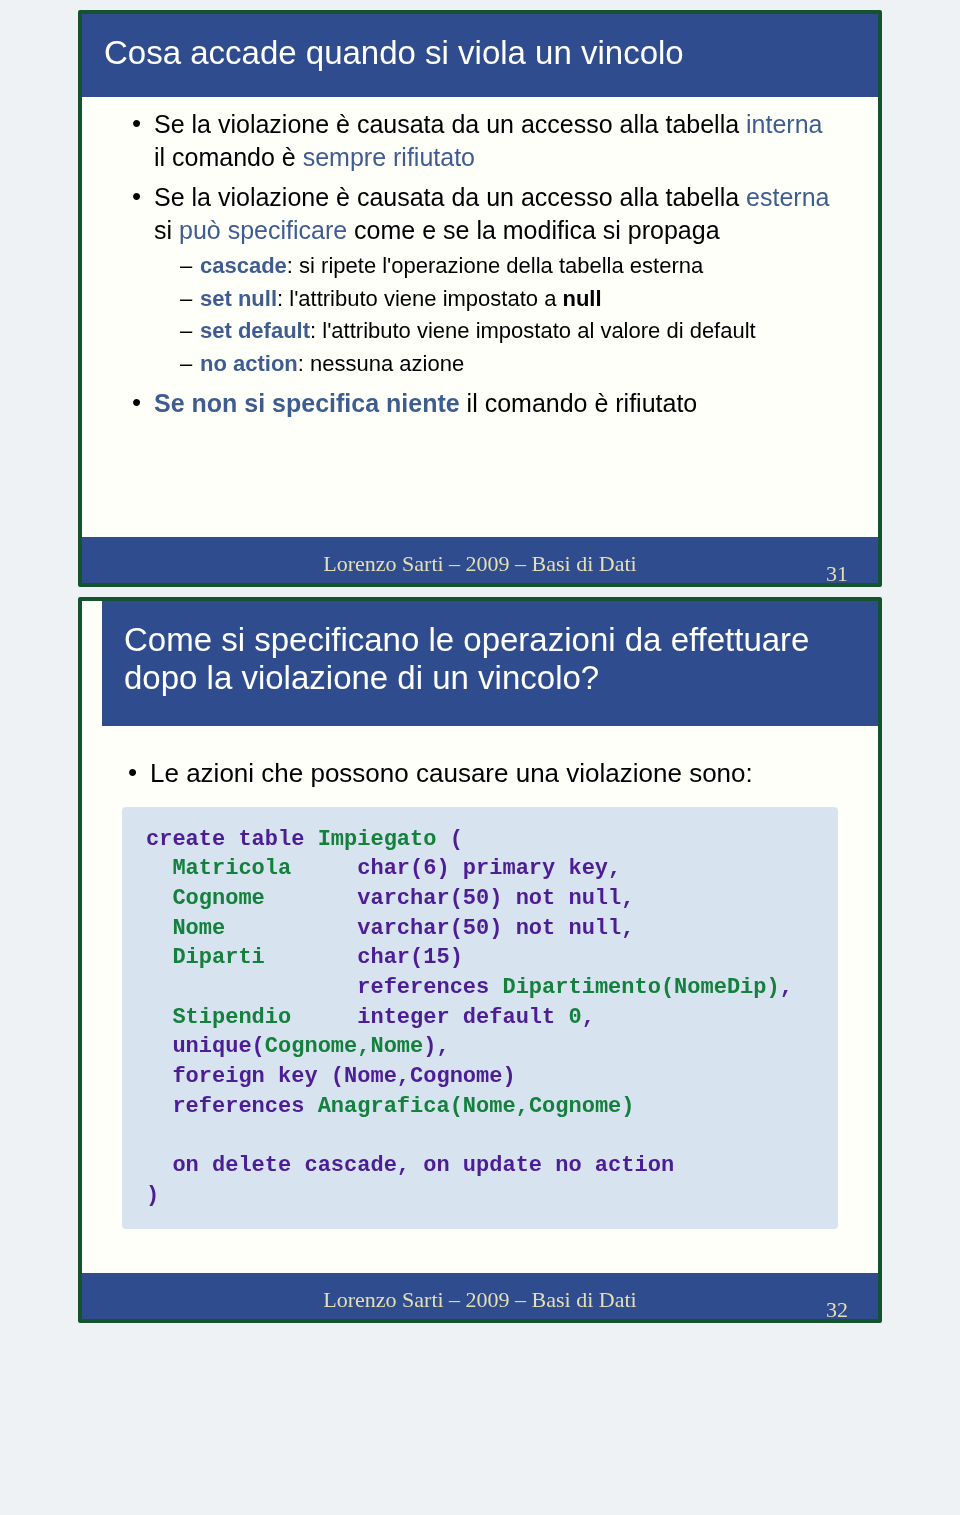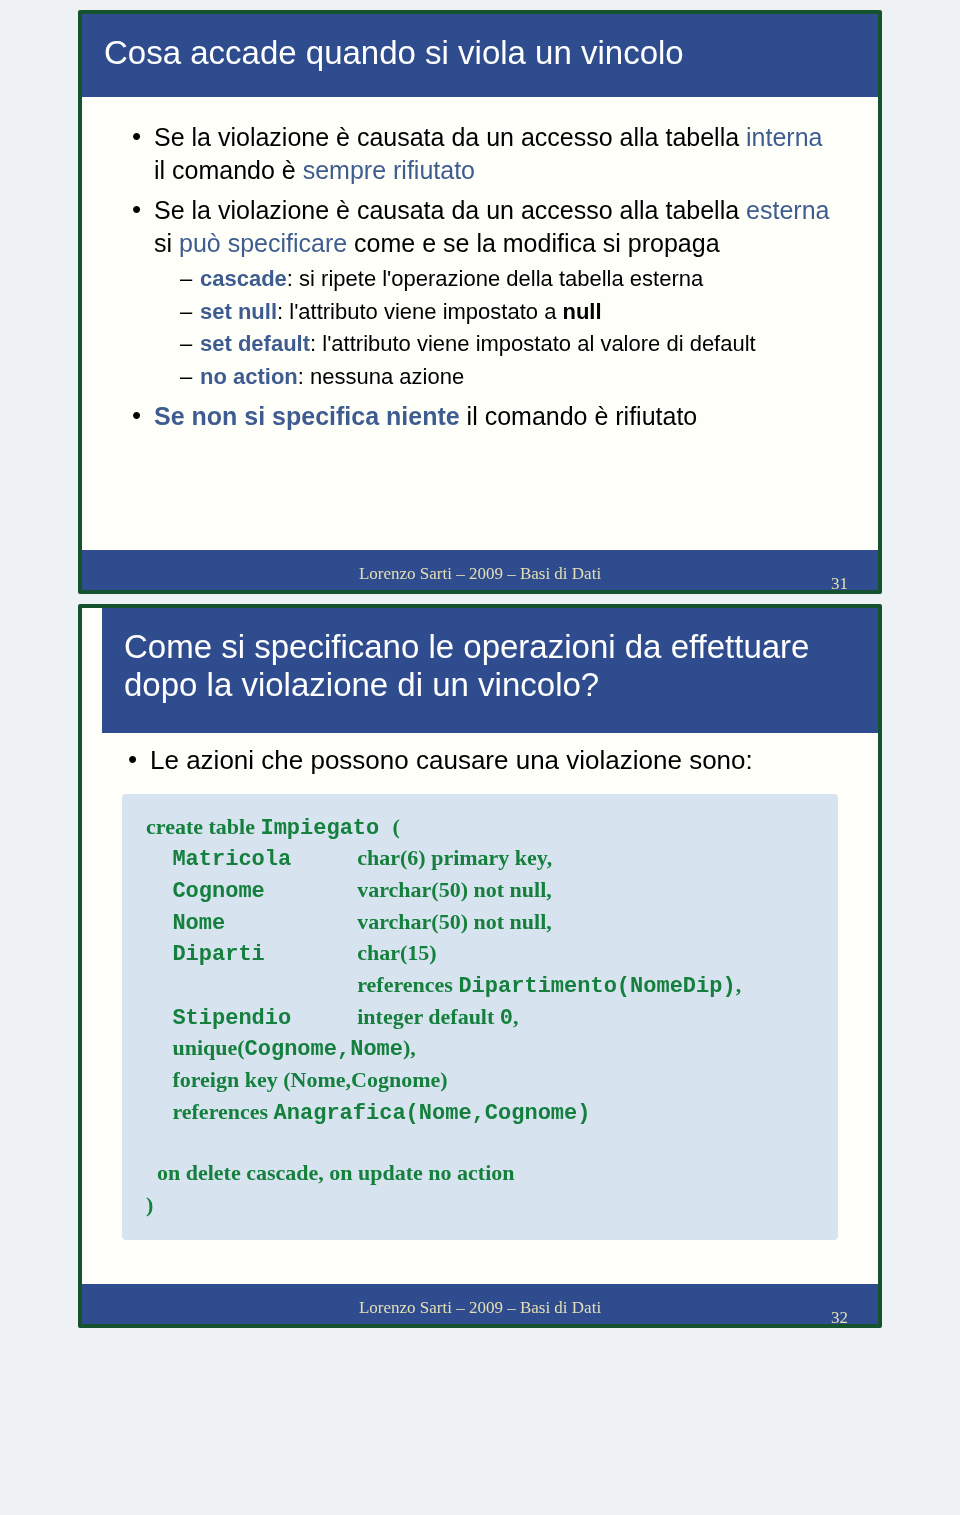--- a/index.html
+++ b/index.html
@@ -20,21 +20,21 @@
   .title-bar {
     background: #2f4d8e;
     color: #fff;
     font-size: 33px;
     padding: 18px 22px 24px 22px;
     line-height: 1.25;
   }
   .title-bar.center { text-align: left; margin-left: 20px; }
   .title-bar .underlap { position: relative; top: -3px; }
   .content {
-    padding: 24px 40px 20px 40px;
+    padding: 11px 40px 20px 40px;
     font-size: 25px;
     color: #000;
     line-height: 1.3;
   }
   ul.top { list-style: none; padding-left: 10px; }
   ul.top > li { position: relative; padding-left: 22px; margin-bottom: 8px; }
   ul.top > li::before {
     content: "•"; position: absolute; left: 0; top: -1px; font-size: 26px;
   }
   ul.sub { list-style: none; padding-left: 26px; margin-top: 6px; }
@@ -47,46 +47,46 @@
   .sep {
     height: 8px;
     background: #e0bf5e;
     border-bottom: 10px solid #2f4d8e;
     margin-top: 20px;
   }
   .footer {
     background: #2f4d8e;
     color: #e6dfb5;
     font-family: "Times New Roman", serif;
-    font-size: 17px;
+    font-size: 22px;
     text-align: center;
     padding: 4px 0 6px 0;
     position: relative;
   }
   .page-num {
     position: absolute; right: 30px; top: 14px;
   }
   .slide2-body {
-    padding: 12px 36px 24px 36px;
+    padding: 32px 36px 24px 36px;
   }
   .slide2-body ul.top > li { font-size: 26px; }
   .slide2-body ul.sub > li { font-size: 24px; }
   .codebox {
     background: #d7e4f0;
     border-radius: 4px;
     margin: 18px 4px 0 4px;
     padding: 18px 24px 18px 24px;
     font-family: "Courier New", monospace;
     font-size: 22px;
     font-weight: bold;
     color: #2a2d8a;
     white-space: pre;
     line-height: 1.35;
   }
-  .kw { color: #15803d; font-family: Liberation Serif, serif; }
+  .kw { color: #4c1d95; }
   .nm { color: #15803d; }
 </style>
 </head>
 <body>
 
 <div class="slide">
   <div class="title-bar">
     <span>Cosa accade quando si viola un vincolo</span>
   </div>
   <div class="content">

